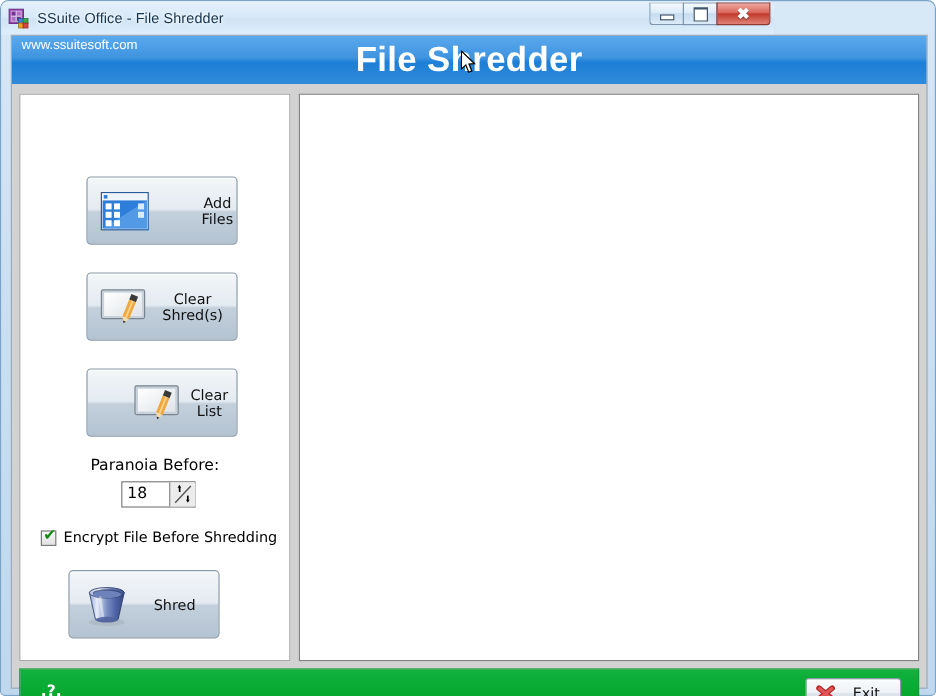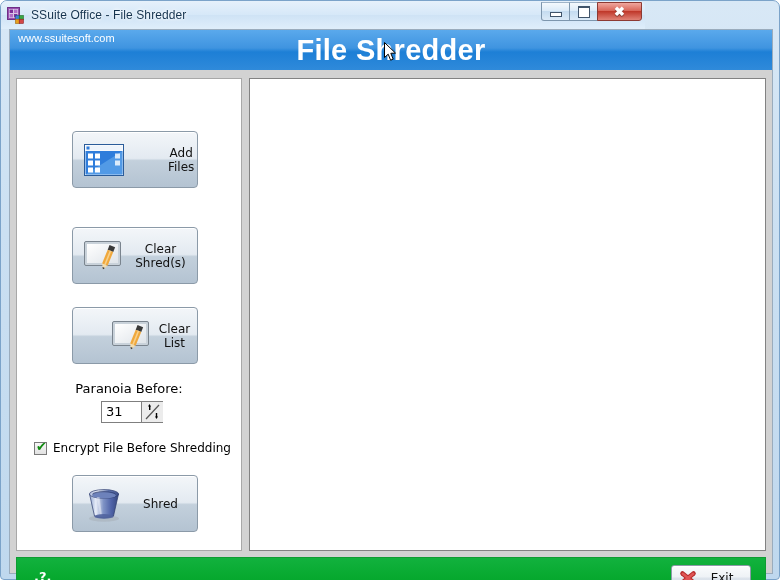--- a/index.html
+++ b/index.html
@@ -203,24 +203,24 @@
   }
   .big-button .btn-label {
     flex: 1;
     text-align: center;
     font-size: 12px;
     color: #111111;
     font-family: "DejaVu Sans", sans-serif;
     padding-right: 4px;
   }
 
-  #btn-add-files  { left: 55px; top: 52px; gap: 40px; }
+  #btn-add-files  { left: 55px; top: 68px; gap: 40px; }
   #btn-clear-files{ left: 55px; top: 148px; }
   #btn-clear-list { left: 55px; top: 228px; padding-left: 28px; }
-  #btn-shred      { left: 55px; top: 396px; }
+  #btn-shred      { left: 40px; top: 396px; }
 
   
   #paranoia-label {
     position: absolute;
     left: 0;
     top: 302px;
     width: 224px;
     text-align: center;
     font-size: 13px;
     color: #000000;
@@ -452,21 +452,21 @@
               <polygon points="24.5,29 30.5,29 27.5,34" fill="#f2dcae"></polygon>
               <polygon points="26.2,32.1 28.8,32.1 27.5,34" fill="#2e2e2e"></polygon>
             </g>
           </svg>
         </span>
         <span class="btn-label">Clear List</span>
       </div>
 
       <div id="paranoia-label">Paranoia Before:</div>
       <div id="paranoia-spin">
-        <span id="paranoia-value">31</span>
+        <span id="paranoia-value">18</span>
         <span id="paranoia-buttons">
           <svg width="21" height="20" viewBox="0 0 21 20">
             <rect x="0" y="0" width="21" height="20" fill="#ececec"></rect>
             <line x1="17" y1="3" x2="4" y2="17" stroke="#555555" stroke-width="1.2"></line>
             <polygon points="6,3 9,3 7.5,0.5" fill="#000000" transform="translate(0,1.5)"></polygon>
             <rect x="7" y="4" width="1.4" height="4" fill="#000000"></rect>
             <polygon points="13,16 16,16 14.5,18.5" fill="#000000" transform="translate(0,-1.5)"></polygon>
             <rect x="13.8" y="11" width="1.4" height="4" fill="#000000"></rect>
           </svg>
         </span>

